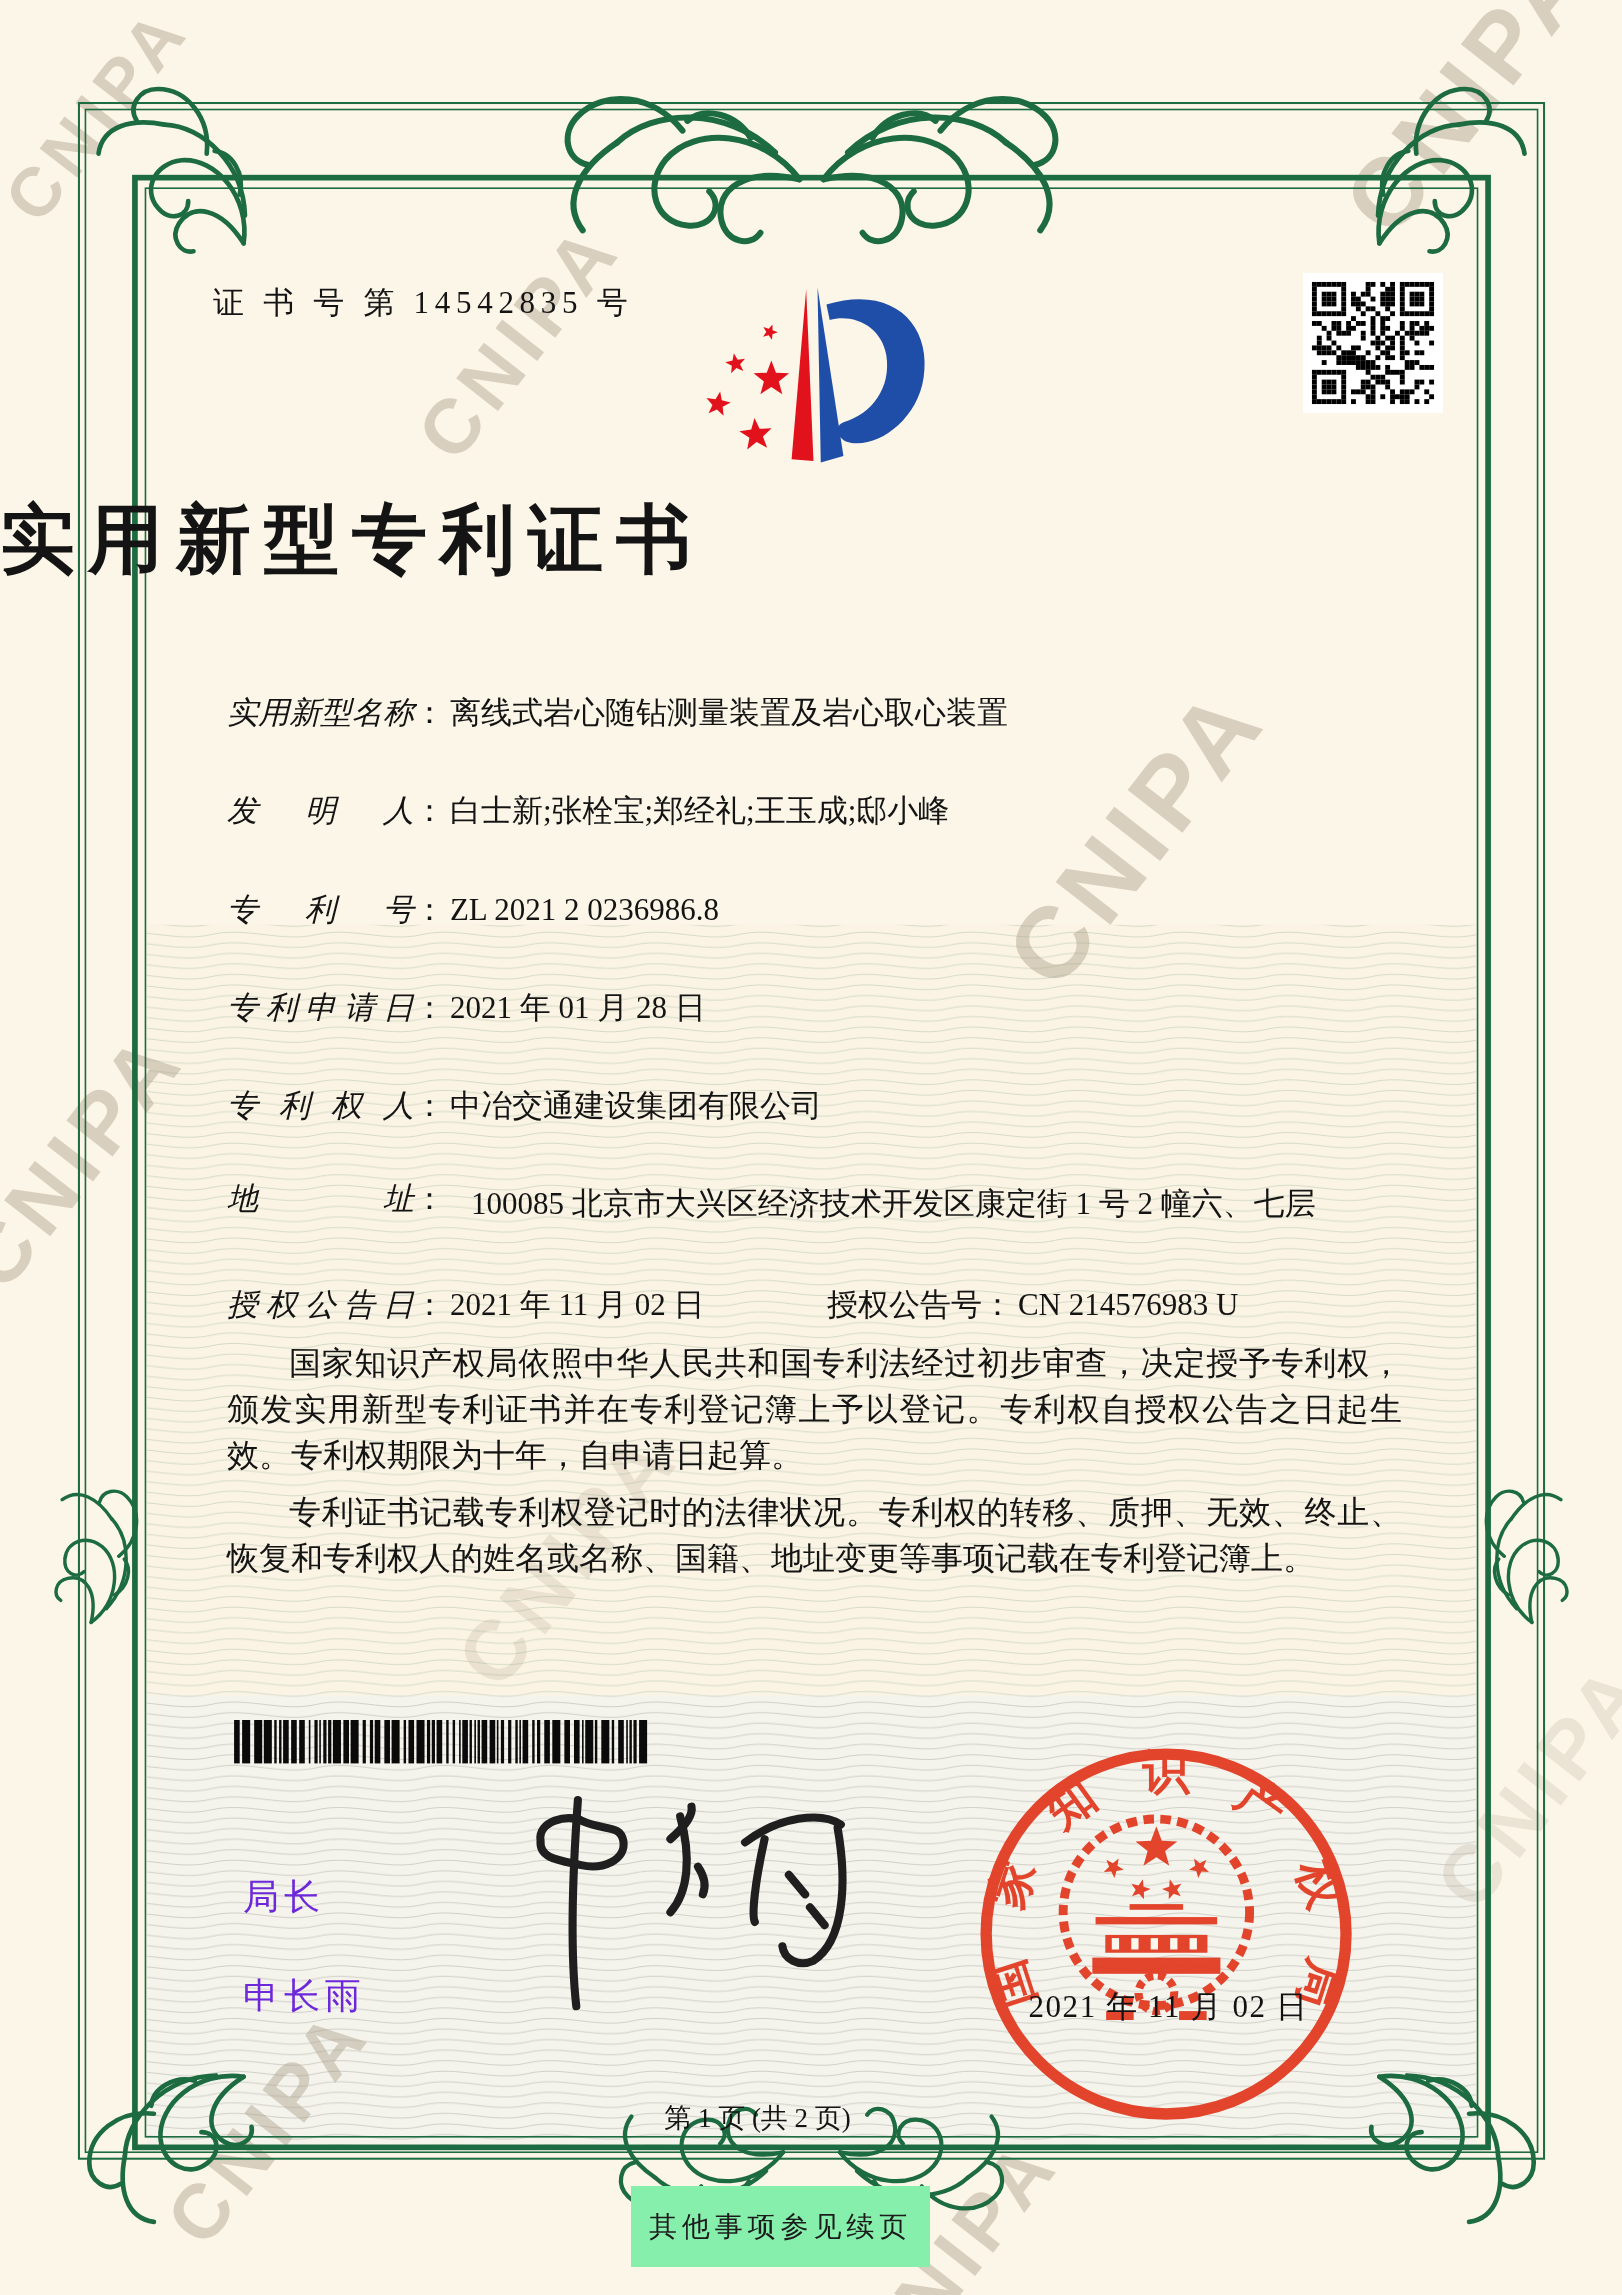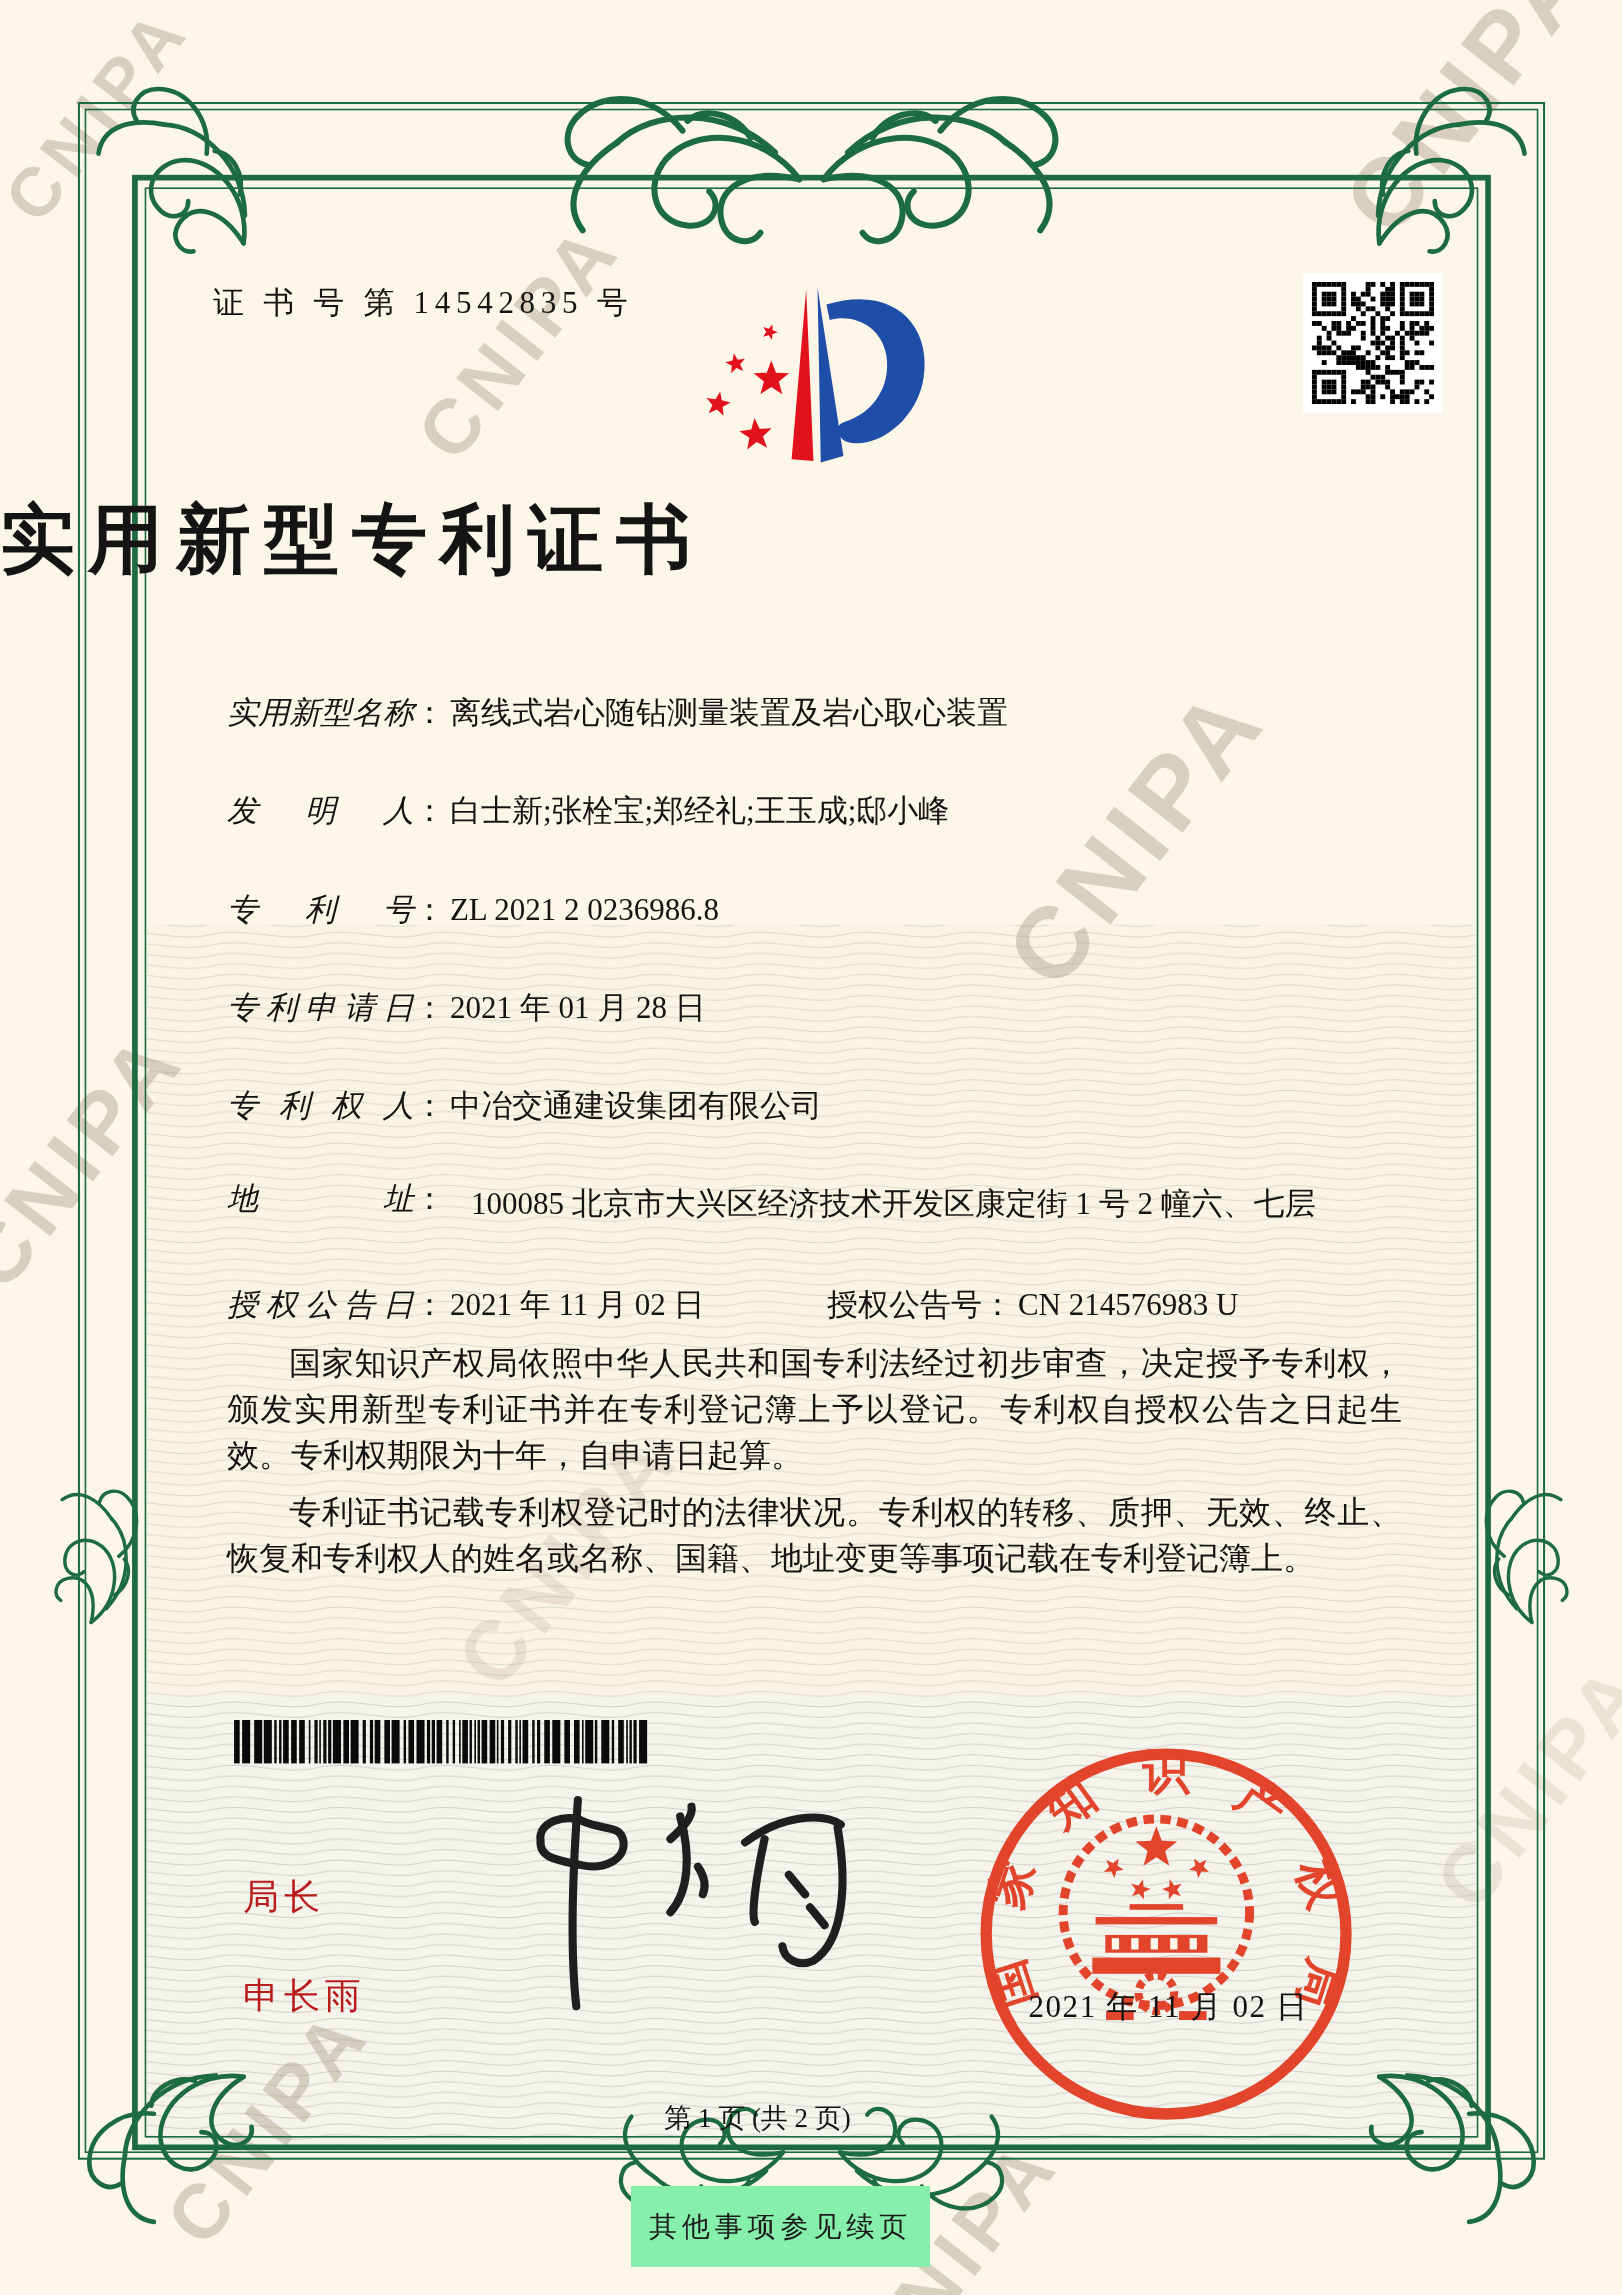--- a/index.html
+++ b/index.html
@@ -23,21 +23,21 @@
   .fl2{display:inline-block;vertical-align:top;}
   .fc{display:inline-block;vertical-align:top;margin-right:4.9px;}
   .fv{display:inline-block;vertical-align:top;}
   .row.addr{white-space:normal;width:1193px;}
   .row.addr .fv{width:945px;line-height:52px;margin-left:21px;}
   .grp2{position:absolute;left:600px;top:0;white-space:nowrap;}
   .paras{position:absolute;left:227px;top:1340px;width:1175px;z-index:5;}
   .paras p{margin:0 0 11.4px 0;font-size:32px;line-height:46px;text-align:justify;text-indent:62px;}
   .barcode{position:absolute;left:232px;top:1720px;z-index:5;}
   .rolelabel,.rolename{position:absolute;left:243px;z-index:5;
-      font-family:"Liberation Sans","DejaVu Sans",sans-serif;font-size:36px;letter-spacing:4.9px;color:#b91c1c;}
+      font-family:"Liberation Sans","DejaVu Sans",sans-serif;font-size:36px;letter-spacing:4.9px;color:#6d28d9;}
   .rolelabel{top:1873px;} .rolename{top:1972px;}
   .sig{position:absolute;left:487px;top:1753px;z-index:6;}
   .seal{position:absolute;left:974px;top:1742px;z-index:6;opacity:.95;}
   .sealchar{font-family:"Liberation Serif","DejaVu Serif",serif;font-size:58px;font-weight:bold;
             fill:#e23b22;text-anchor:middle;}
   .sealdate{position:absolute;left:978px;top:1986px;width:381px;text-align:center;
             font-size:31px;letter-spacing:1.6px;color:#121212;z-index:7;}
   .pagenum{position:absolute;left:583px;top:2100px;width:349px;text-align:center;font-size:27px;z-index:5;}
   .footnote{position:absolute;left:631px;top:2186px;width:299px;height:81px;background:#86efac;
             z-index:5;display:flex;align-items:center;justify-content:center;

